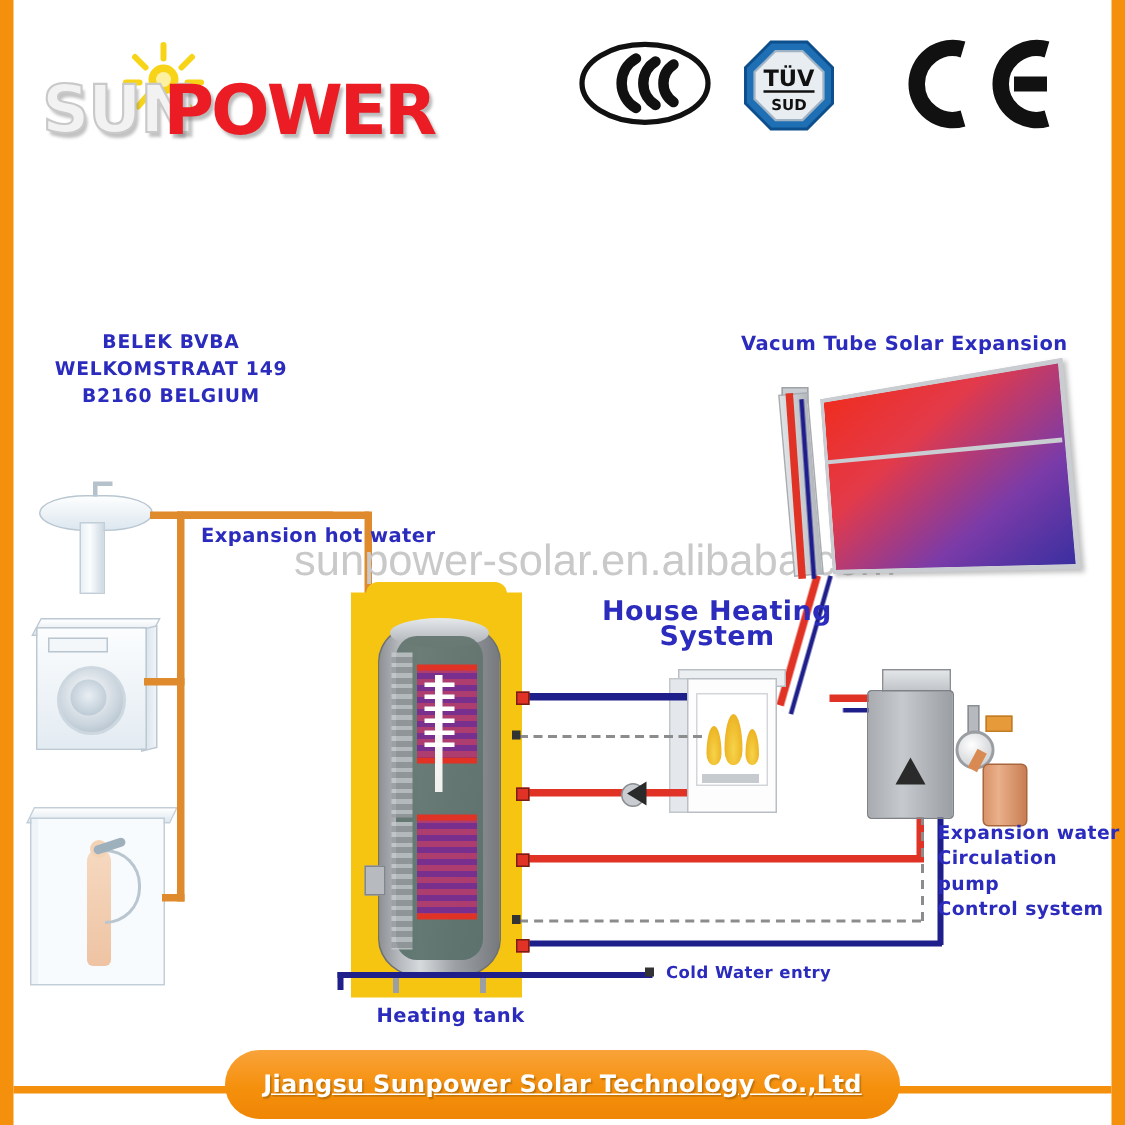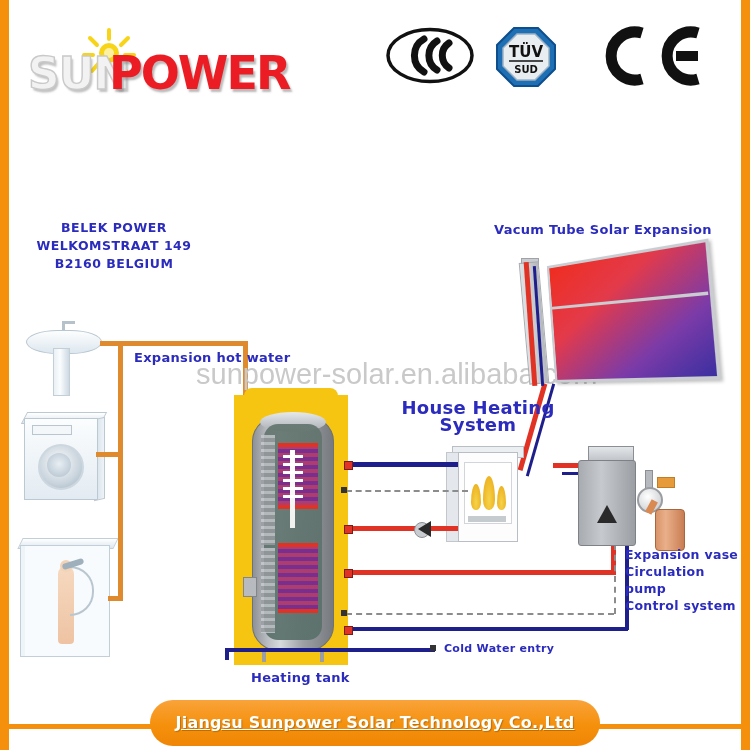--- a/index.html
+++ b/index.html
@@ -215,21 +215,21 @@
     <text x="31" y="47" font-family="DejaVu Sans, sans-serif" font-size="10" font-weight="bold" fill="#111" text-anchor="middle">SUD</text>
   </svg>
 
   <svg class="cert cert-ce" viewBox="0 0 106 62">
     <path d="M44 8 A24 24 0 1 0 44 54" fill="none" stroke="#111" stroke-width="11" stroke-linecap="butt"></path>
     <path d="M100 8 A24 24 0 1 0 100 54" fill="none" stroke="#111" stroke-width="11" stroke-linecap="butt"></path>
     <line x1="78" y1="31" x2="100" y2="31" stroke="#111" stroke-width="10"></line>
   </svg>
 
   <div class="address">
-    <div>BELEK POWER</div>
+    <div>BELEK BVBA</div>
     <div>WELKOMSTRAAT 149</div>
     <div>B2160 BELGIUM</div>
   </div>
 
   <div class="sink-tap2"></div>
   <div class="sink-tap"></div>
   <div class="sink-bowl"></div>
   <div class="sink-ped"></div>
 
   <div class="wm-top"></div>
@@ -331,21 +331,21 @@
   <div class="gauge"></div>
   <div class="vessel-neck"></div>
   <div class="vessel"></div>
 
   <div class="lbl lbl-sanitary">Expansion hot water</div>
   <div class="lbl lbl-collector">Vacum Tube Solar Expansion</div>
   <div class="lbl lbl-house">
     <div>House Heating System</div>
   </div>
   <div class="lbl lbl-pumpstation">
-    <div>Expansion vase</div>
+    <div>Expansion water</div>
     <div>Circulation pump</div>
     <div>Control system</div>
   </div>
   <div class="lbl lbl-cold">Cold Water entry</div>
   <div class="lbl lbl-storage">Heating tank</div>
 
   <div class="footer-line"></div>
   <div class="footer-pill"></div>
   <div class="footer-text">Jiangsu Sunpower Solar Technology Co.,Ltd</div>
 

